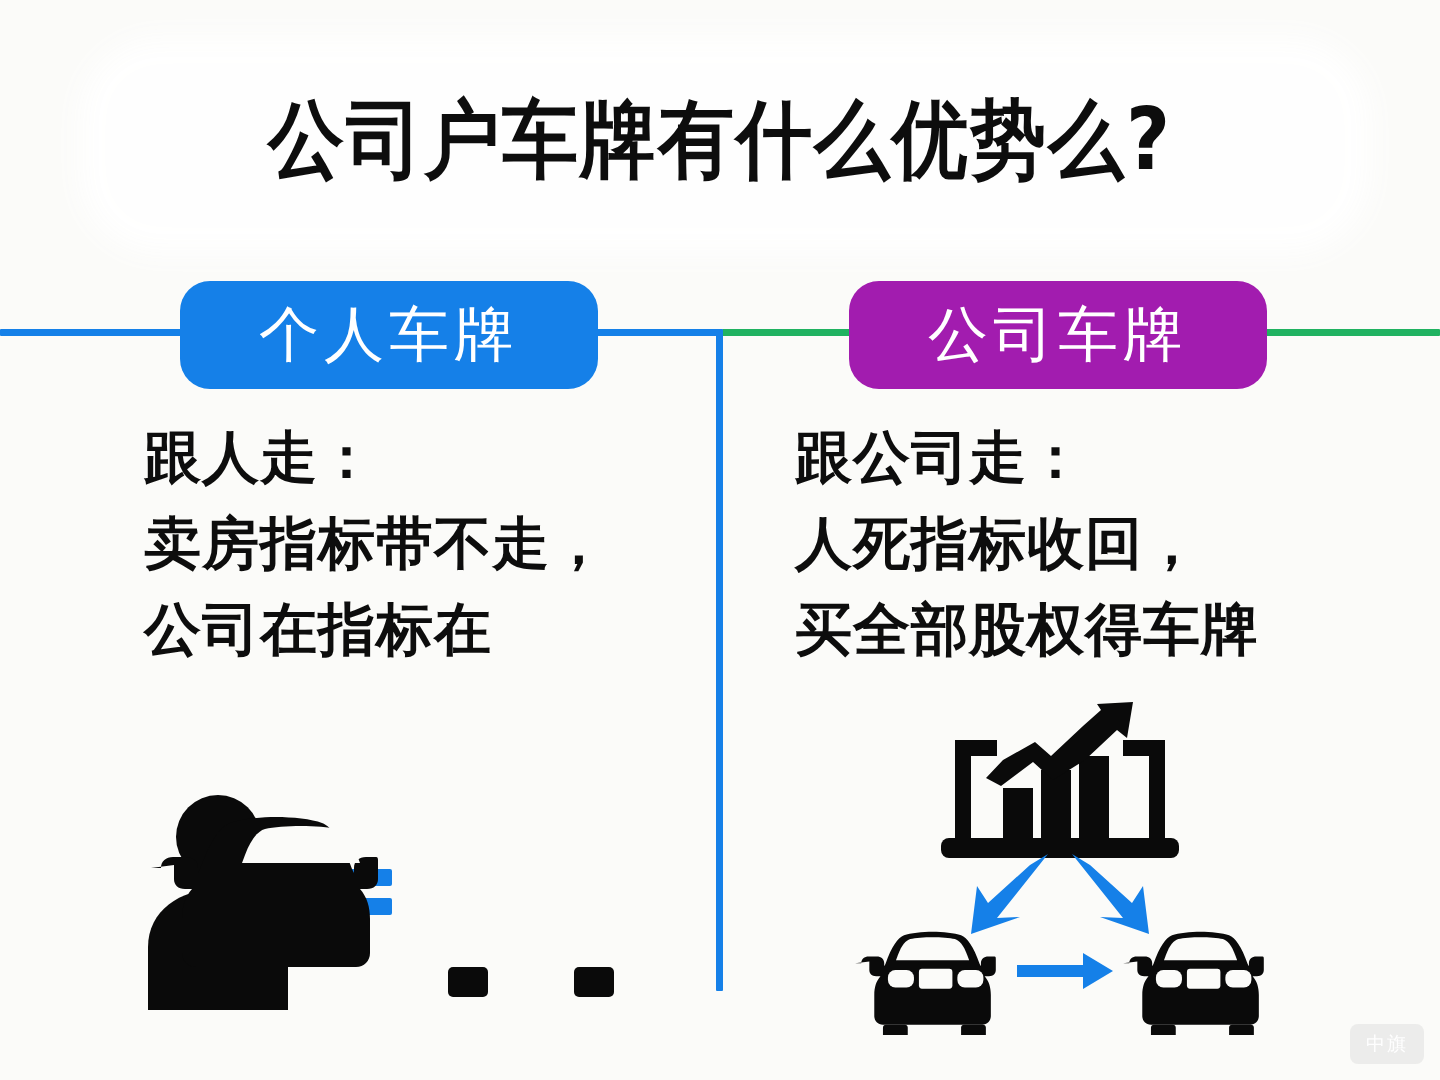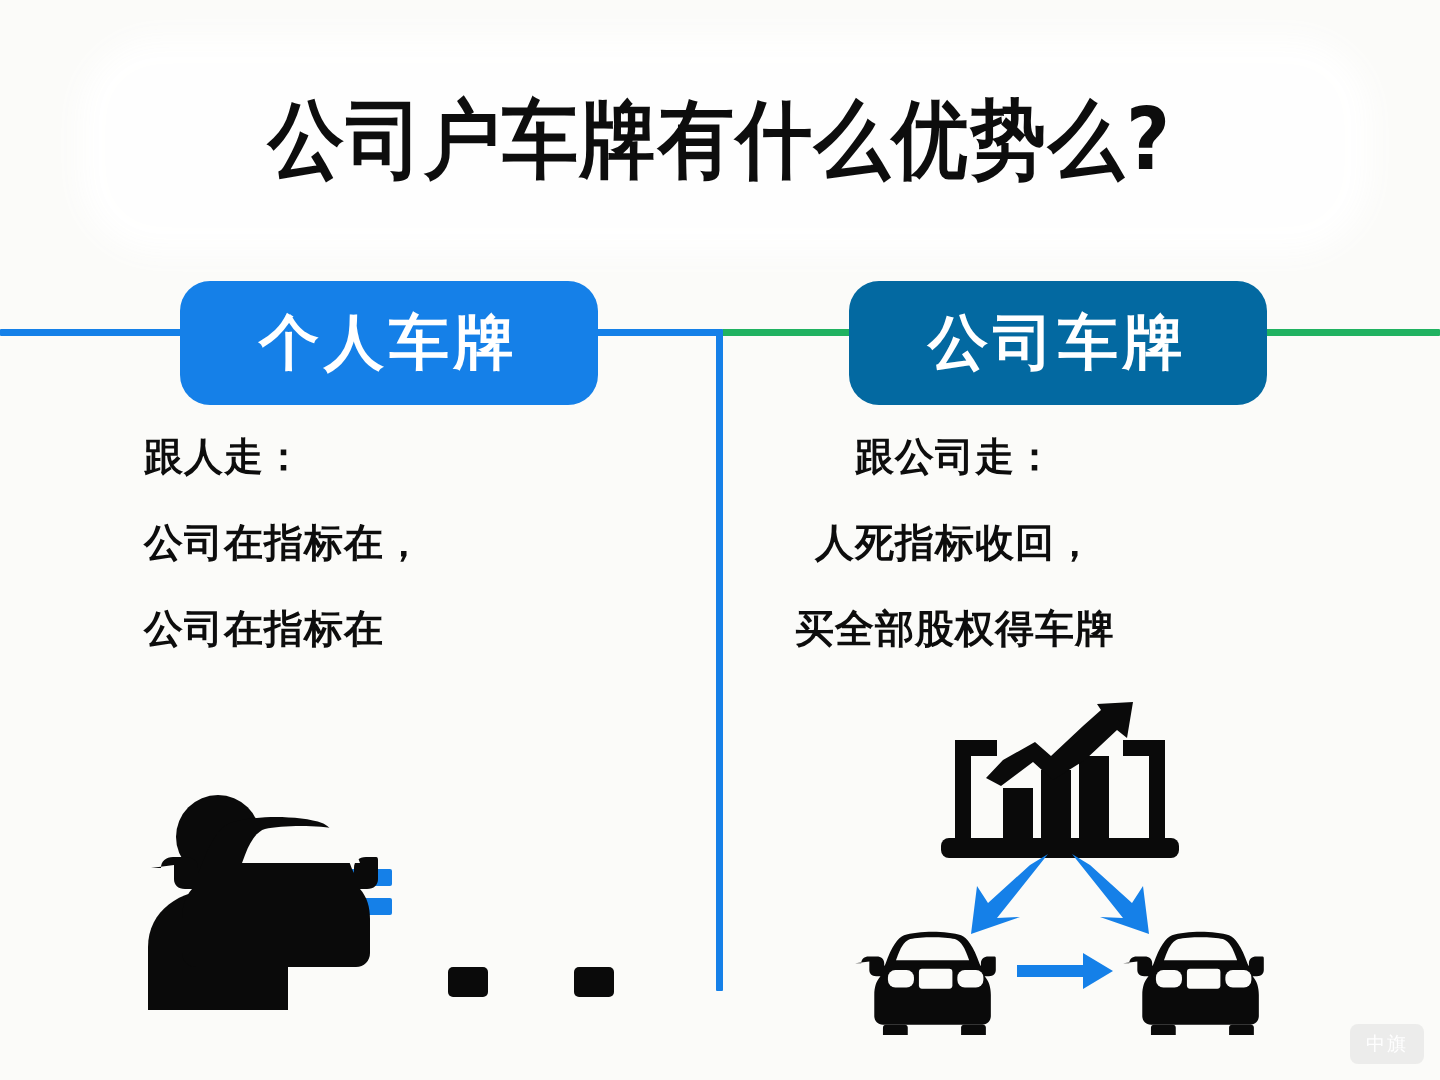--- a/index.html
+++ b/index.html
@@ -76,57 +76,57 @@
     width: 7px;
     height: 662px;
     background: #1580e8;
     border-radius: 1px;
   }
 
   
   .badge {
     position: absolute;
     top: 281px;
-    height: 124px;
+    height: 108px;
     border-radius: 30px;
     display: flex;
     align-items: center;
     justify-content: center;
     color: #ffffff;
     font-size: 60px;
-    font-weight: 700;
+    font-weight: 400;
     letter-spacing: 5px;
     font-family: "DejaVu Sans", "Liberation Sans", sans-serif;
     white-space: nowrap;
   }
   .badge-personal {
     left: 180px;
     width: 418px;
     background: #1580e8;
   }
   .badge-company {
     left: 849px;
     width: 418px;
-    background: #0369a1;
+    background: #a21caf;
   }
 
   
   .copy {
     position: absolute;
     top: 414px;
     color: #0d0d0d;
-    font-size: 39px;
+    font-size: 57px;
     font-weight: 700;
     line-height: 86px;
     letter-spacing: 1px;
     font-family: "DejaVu Sans", "Liberation Sans", sans-serif;
     white-space: nowrap;
   }
   .copy-left { left: 144px; }
-  .copy-right { left: 795px; text-align: center; }
+  .copy-right { left: 795px; }
   .copy .line { display: block; }
 
   
   .illus { position: absolute; }
   .illus-left { left: 138px; top: 795px; width: 530px; height: 215px; }
   .illus-right { left: 845px; top: 690px; width: 430px; height: 345px; }
 
   
   .watermark {
     position: absolute;
@@ -153,21 +153,21 @@
   <div class="rule rule-left"></div>
   <div class="rule rule-right"></div>
   <div class="rule-vert"></div>
 
   <div class="badge badge-personal">个人车牌</div>
 
   <div class="badge badge-company">公司车牌</div>
 
   <div class="copy copy-left">
     <span class="line">跟人走：</span>
-    <span class="line">公司在指标在，</span>
+    <span class="line">卖房指标带不走，</span>
     <span class="line">公司在指标在</span>
   </div>
 
   <div class="copy copy-right">
     <span class="line">跟公司走：</span>
     <span class="line">人死指标收回，</span>
     <span class="line">买全部股权得车牌</span>
   </div>
 
   <div class="illus illus-left">

